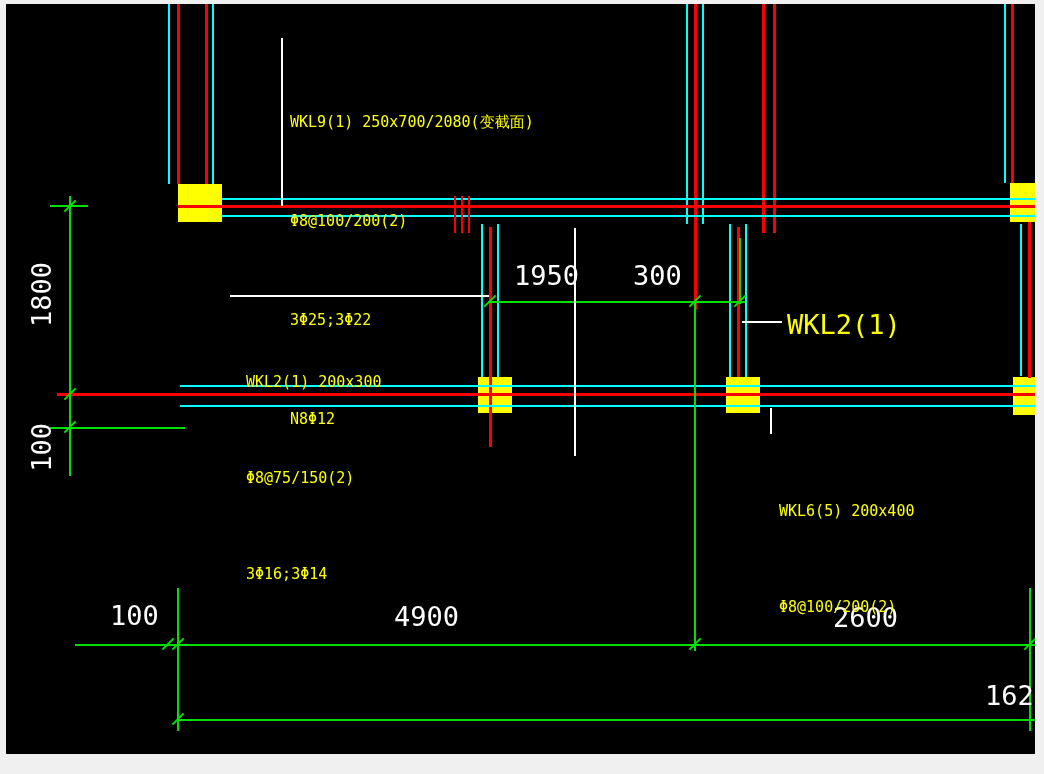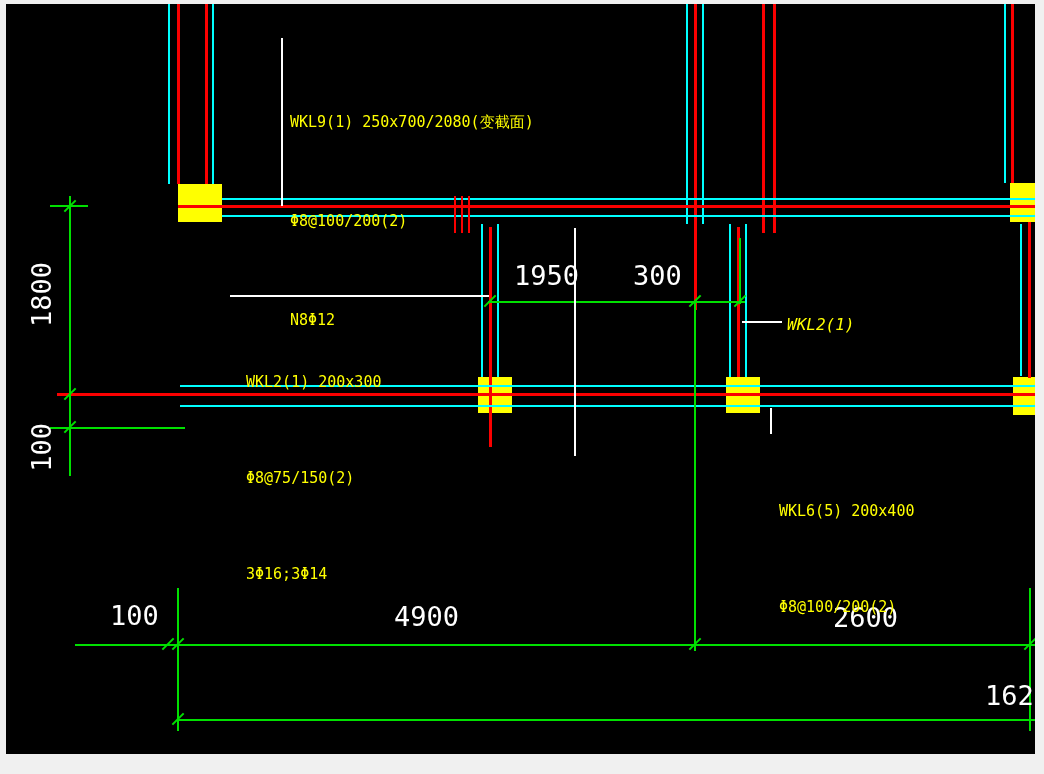--- a/index.html
+++ b/index.html
@@ -103,30 +103,31 @@
 
   <div class="ln wht" style="left:281px;top:38px;width:2px;height:168px;"></div>
   <div class="ln wht" style="left:230px;top:295px;width:259px;height:2px;"></div>
   <div class="ln wht" style="left:742px;top:321px;width:40px;height:2px;"></div>
   <div class="ln wht" style="left:770px;top:408px;width:2px;height:26px;"></div>
   <div class="ln wht" style="left:574px;top:228px;width:2px;height:228px;"></div>
 
   <div class="anno" style="left:290px;top:40px;">
     <div>WKL9(1) 250x700/2080(变截面)</div>
     <div>Φ8@100/200(2)</div>
+    <div>3Φ25;3Φ22</div>
     <div>N8Φ12</div>
   </div>
 
   <div class="anno" style="left:246px;top:302px;line-height:32px;">
     <div>WKL2(1) 200x300</div>
     <div>Φ8@75/150(2)</div>
     <div>3Φ16;3Φ14</div>
   </div>
 
-  <div class="anno" style="left:787px;top:308px;font-size:16px;font-style:italic;">WKL2(1)</div>
+  <div class="anno" style="left:787px;top:308px;font-size:27px;">WKL2(1)</div>
 
   <div class="anno" style="left:779px;top:431px;line-height:32px;">
     <div>WKL6(5) 200x400</div>
     <div>Φ8@100/200(2)</div>
   </div>
 
 
   <div class="chrome" style="left:0;top:0;width:1044px;height:4px;"></div>
   <div class="chrome" style="left:0;top:0;width:6px;height:774px;"></div>
   <div class="chrome" style="left:1035px;top:0;width:9px;height:774px;"></div>

